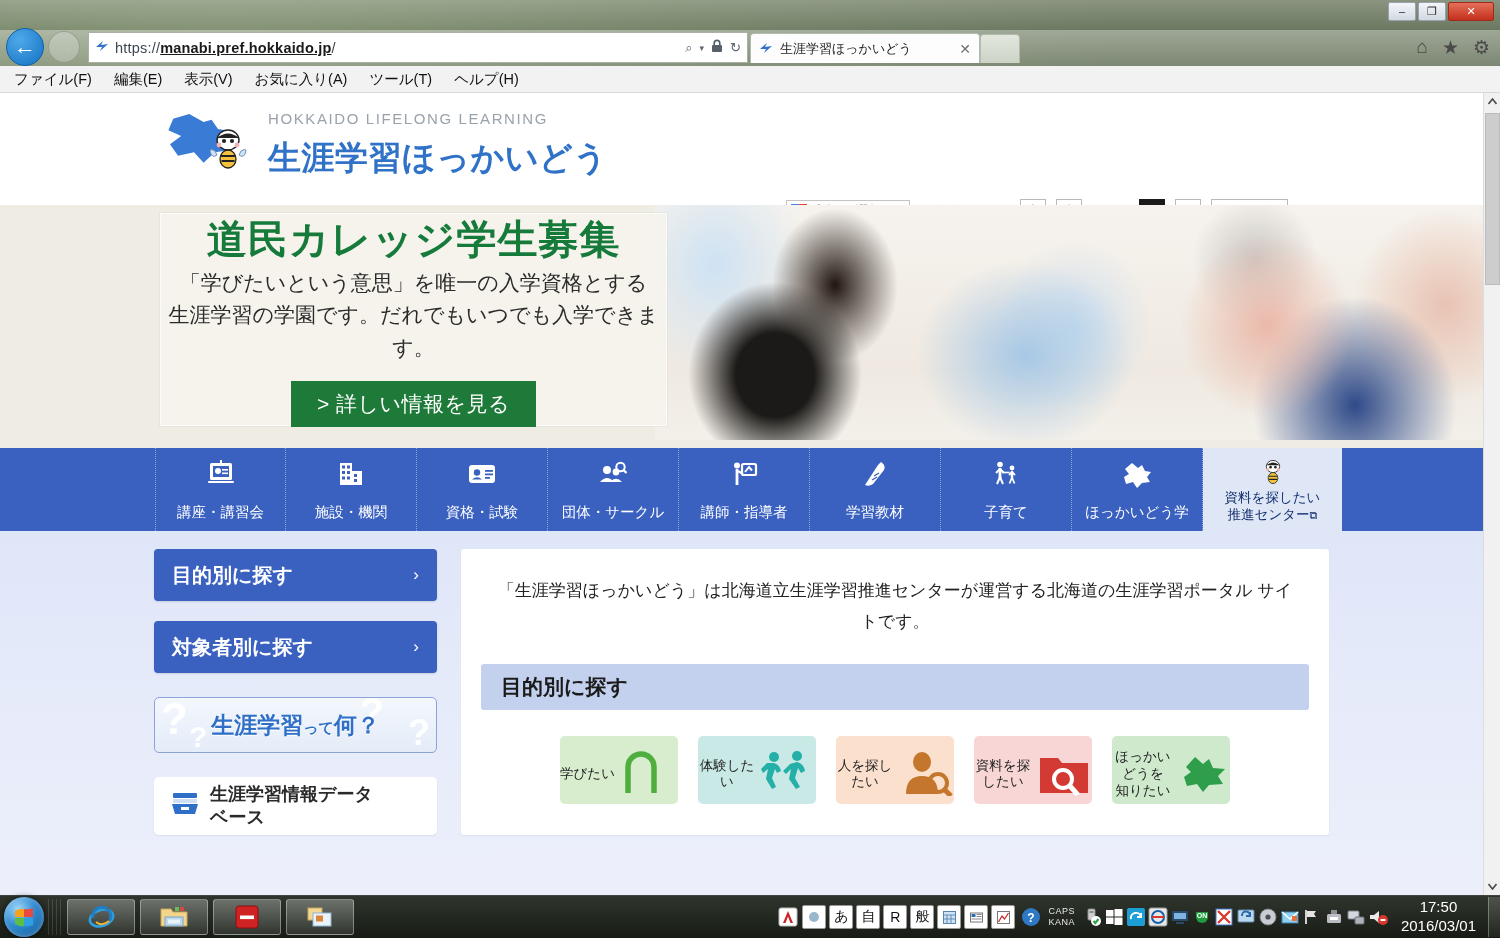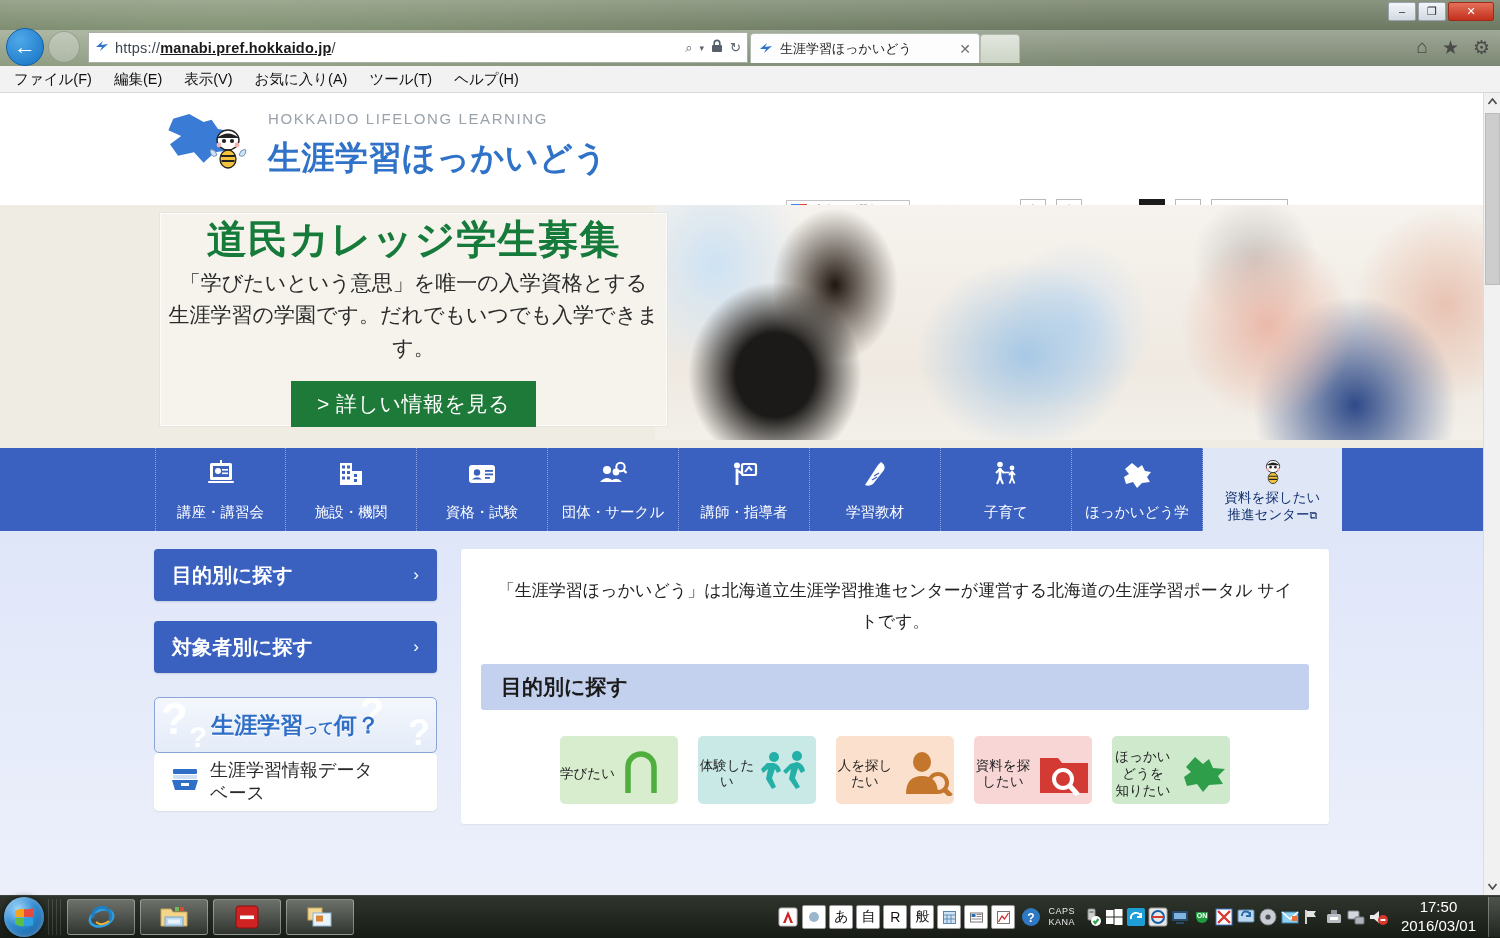--- a/index.html
+++ b/index.html
@@ -224,23 +224,24 @@
     display:flex;align-items:center;justify-content:center; gap:2px;
     position:relative; overflow:hidden;
   }
   .side-quiz .qmark{
     position:absolute; color:#ffffff; font-weight:bold; opacity:.95;
   }
   .side-quiz-label{ position:relative; z-index:2; font-size:23px; font-weight:bold; color:#2f6fc8;
      text-shadow:0 1px 0 #fff;}
   .side-quiz-label small{ font-size:15px; }
   .side-db{
-    height:58px; background:#fff; border-radius:5px;
+    margin-top:24px; height:58px; background:#fff; border-radius:5px;
     display:flex; align-items:center; gap:10px; padding:0 16px; overflow:hidden;
     box-shadow:0 1px 2px rgba(0,0,0,.07);
+    font-weight:bold;
   }
   .side-db-label{ font-size:18px; color:#2a2a2a; line-height:1.3;}
 
   .maincol{ flex:1; background:#fff; border-radius:3px; padding:26px 20px 20px 20px;
      box-shadow:0 1px 2px rgba(0,0,0,.06); }
   .lead{ font-size:17px; color:#222; line-height:1.85; text-align:center; padding:0 14px;}
   .sec-head{
     margin-top:26px; height:46px; background:#c3d1ee; border-radius:3px;
     display:flex; align-items:center; padding-left:20px;
     font-size:21px; font-weight:bold; color:#1b1b1b;

